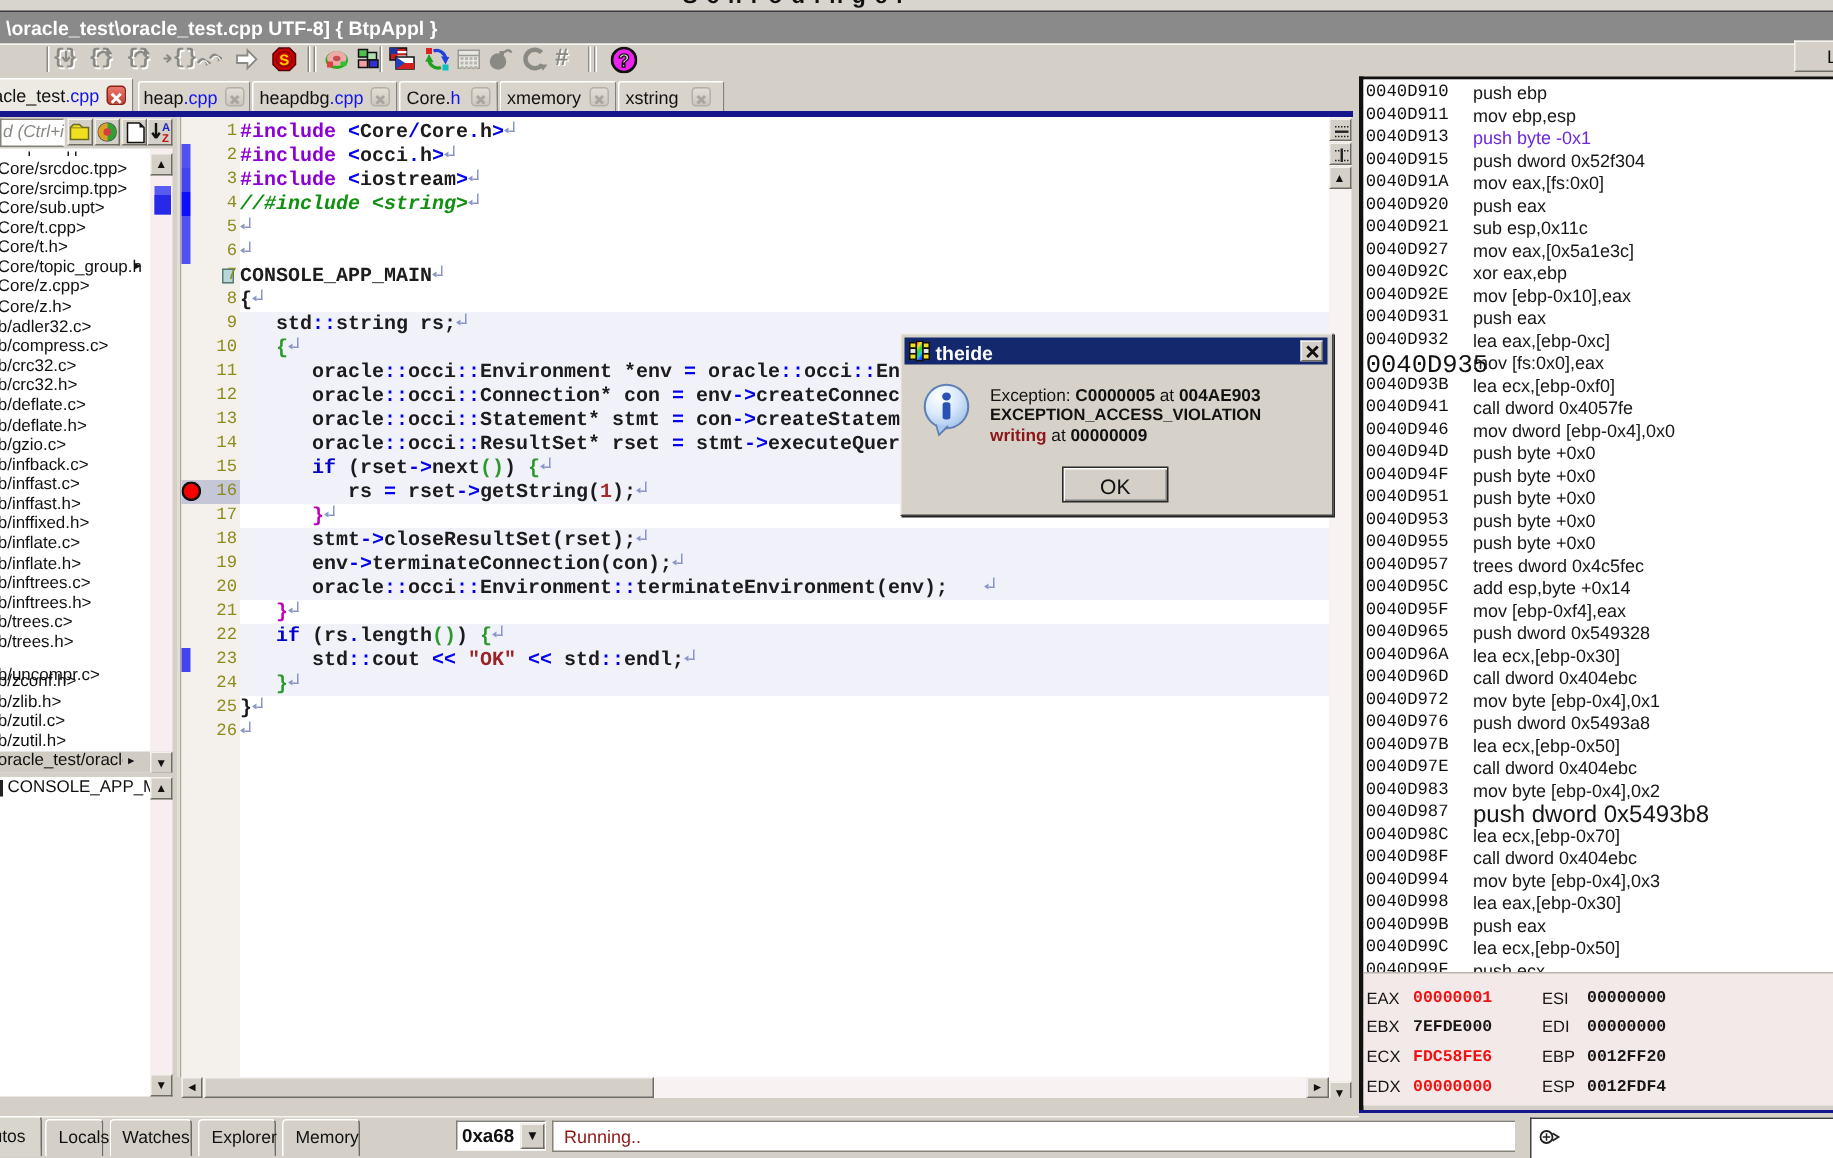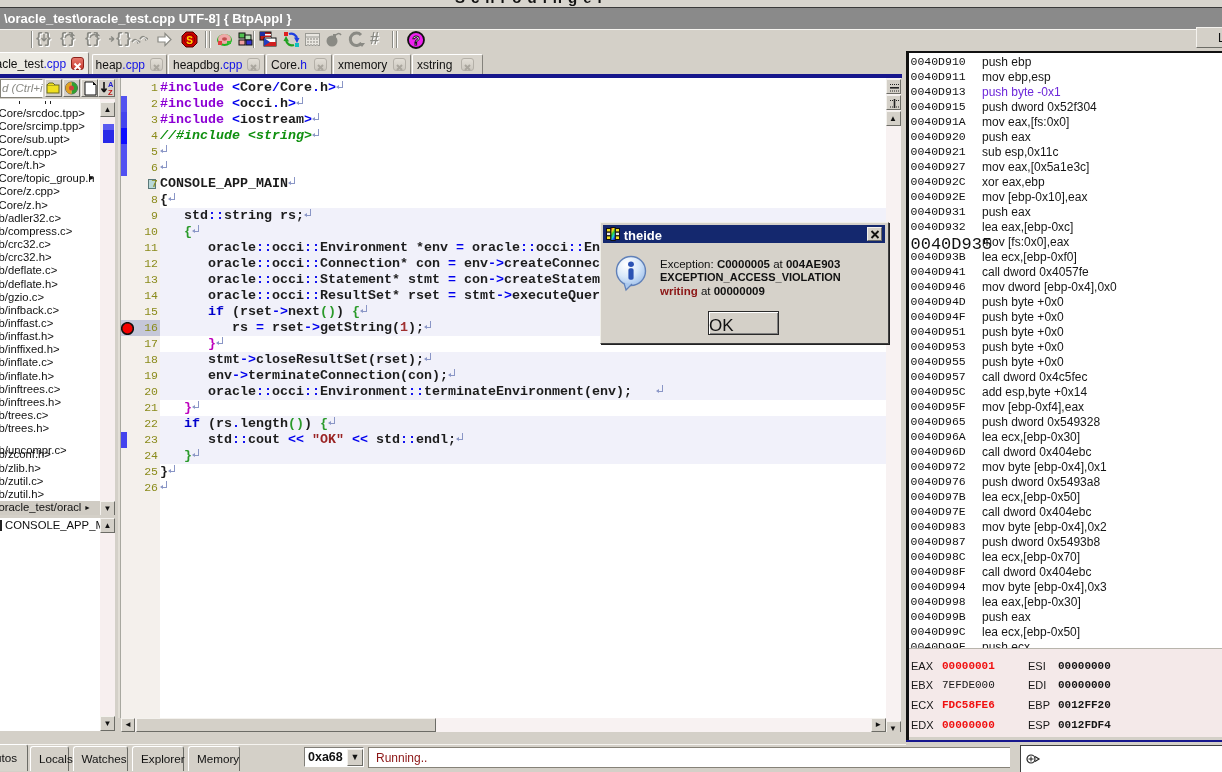--- a/index.html
+++ b/index.html
@@ -418,21 +418,21 @@
     <div class="abs" style="left:73.5px;top:242.4px;font-size:12px;color:#161616">push byte +0x0</div>
 <div class="abs mono" style="left:2px;top:257.4px;font-size:11.5px;color:#111">0040D94F</div>
     <div class="abs" style="left:73.5px;top:257.4px;font-size:12px;color:#161616">push byte +0x0</div>
 <div class="abs mono" style="left:2px;top:272.4px;font-size:11.5px;color:#111">0040D951</div>
     <div class="abs" style="left:73.5px;top:272.4px;font-size:12px;color:#161616">push byte +0x0</div>
 <div class="abs mono" style="left:2px;top:287.4px;font-size:11.5px;color:#111">0040D953</div>
     <div class="abs" style="left:73.5px;top:287.4px;font-size:12px;color:#161616">push byte +0x0</div>
 <div class="abs mono" style="left:2px;top:302.4px;font-size:11.5px;color:#111">0040D955</div>
     <div class="abs" style="left:73.5px;top:302.4px;font-size:12px;color:#161616">push byte +0x0</div>
 <div class="abs mono" style="left:2px;top:317.4px;font-size:11.5px;color:#111">0040D957</div>
-    <div class="abs" style="left:73.5px;top:317.4px;font-size:12px;color:#161616">call dword 0x4c5fec</div>
+    <div class="abs" style="left:73.5px;top:317.4px;font-size:12px;color:#161616">trees dword 0x4c5fec</div>
 <div class="abs mono" style="left:2px;top:332.4px;font-size:11.5px;color:#111">0040D95C</div>
     <div class="abs" style="left:73.5px;top:332.4px;font-size:12px;color:#161616">add esp,byte +0x14</div>
 <div class="abs mono" style="left:2px;top:347.4px;font-size:11.5px;color:#111">0040D95F</div>
     <div class="abs" style="left:73.5px;top:347.4px;font-size:12px;color:#161616">mov [ebp-0xf4],eax</div>
 <div class="abs mono" style="left:2px;top:362.4px;font-size:11.5px;color:#111">0040D965</div>
     <div class="abs" style="left:73.5px;top:362.4px;font-size:12px;color:#161616">push dword 0x549328</div>
 <div class="abs mono" style="left:2px;top:377.4px;font-size:11.5px;color:#111">0040D96A</div>
     <div class="abs" style="left:73.5px;top:377.4px;font-size:12px;color:#161616">lea ecx,[ebp-0x30]</div>
 <div class="abs mono" style="left:2px;top:392.4px;font-size:11.5px;color:#111">0040D96D</div>
     <div class="abs" style="left:73.5px;top:392.4px;font-size:12px;color:#161616">call dword 0x404ebc</div>
@@ -440,39 +440,39 @@
     <div class="abs" style="left:73.5px;top:407.4px;font-size:12px;color:#161616">mov byte [ebp-0x4],0x1</div>
 <div class="abs mono" style="left:2px;top:422.4px;font-size:11.5px;color:#111">0040D976</div>
     <div class="abs" style="left:73.5px;top:422.4px;font-size:12px;color:#161616">push dword 0x5493a8</div>
 <div class="abs mono" style="left:2px;top:437.4px;font-size:11.5px;color:#111">0040D97B</div>
     <div class="abs" style="left:73.5px;top:437.4px;font-size:12px;color:#161616">lea ecx,[ebp-0x50]</div>
 <div class="abs mono" style="left:2px;top:452.4px;font-size:11.5px;color:#111">0040D97E</div>
     <div class="abs" style="left:73.5px;top:452.4px;font-size:12px;color:#161616">call dword 0x404ebc</div>
 <div class="abs mono" style="left:2px;top:467.4px;font-size:11.5px;color:#111">0040D983</div>
     <div class="abs" style="left:73.5px;top:467.4px;font-size:12px;color:#161616">mov byte [ebp-0x4],0x2</div>
 <div class="abs mono" style="left:2px;top:482.4px;font-size:11.5px;color:#111">0040D987</div>
-    <div class="abs" style="left:73.5px;top:482.4px;font-size:12px;color:#161616">push dword 0x5493b8</div>
+    <div class="abs" style="left:73.5px;top:482.4px;font-size:16px;color:#161616">push dword 0x5493b8</div>
 <div class="abs mono" style="left:2px;top:497.4px;font-size:11.5px;color:#111">0040D98C</div>
     <div class="abs" style="left:73.5px;top:497.4px;font-size:12px;color:#161616">lea ecx,[ebp-0x70]</div>
 <div class="abs mono" style="left:2px;top:512.4px;font-size:11.5px;color:#111">0040D98F</div>
     <div class="abs" style="left:73.5px;top:512.4px;font-size:12px;color:#161616">call dword 0x404ebc</div>
 <div class="abs mono" style="left:2px;top:527.4px;font-size:11.5px;color:#111">0040D994</div>
     <div class="abs" style="left:73.5px;top:527.4px;font-size:12px;color:#161616">mov byte [ebp-0x4],0x3</div>
 <div class="abs mono" style="left:2px;top:542.4px;font-size:11.5px;color:#111">0040D998</div>
     <div class="abs" style="left:73.5px;top:542.4px;font-size:12px;color:#161616">lea eax,[ebp-0x30]</div>
 <div class="abs mono" style="left:2px;top:557.4px;font-size:11.5px;color:#111">0040D99B</div>
     <div class="abs" style="left:73.5px;top:557.4px;font-size:12px;color:#161616">push eax</div>
 <div class="abs mono" style="left:2px;top:572.4px;font-size:11.5px;color:#111">0040D99C</div>
     <div class="abs" style="left:73.5px;top:572.4px;font-size:12px;color:#161616">lea ecx,[ebp-0x50]</div>
 <div class="abs mono" style="left:2px;top:587.4px;font-size:11.5px;color:#111">0040D99F</div>
     <div class="abs" style="left:73.5px;top:587.4px;font-size:12px;color:#161616">push ecx</div>
 </div>
 <div class="abs" style="left:908.5px;top:647.5px;width:313.5px;height:89.5px;background:#f4e9e9;border-top:1.5px solid #b8b4ac"></div>
 <div class="abs" style="left:911px;top:659.5px;width:120px;height:14px;font-size:11px;color:#161616">EAX<span class="mono" style="position:absolute;left:31px;top:0;font-weight:bold;font-size:11px;color:#f01010">00000001</span></div>
-<div class="abs" style="left:911px;top:679.2px;width:120px;height:14px;font-size:11px;color:#161616">EBX<span class="mono" style="position:absolute;left:31px;top:0;font-weight:normal;font-size:11px;color:#161616">7EFDE000</span></div>
+<div class="abs" style="left:911px;top:679.2px;width:120px;height:14px;font-size:11px;color:#161616">EBX<span class="mono" style="position:absolute;left:31px;top:0;font-weight:bold;font-size:11px;color:#161616">7EFDE000</span></div>
 <div class="abs" style="left:911px;top:698.9px;width:120px;height:14px;font-size:11px;color:#161616">ECX<span class="mono" style="position:absolute;left:31px;top:0;font-weight:bold;font-size:11px;color:#f01010">FDC58FE6</span></div>
 <div class="abs" style="left:911px;top:718.6px;width:120px;height:14px;font-size:11px;color:#161616">EDX<span class="mono" style="position:absolute;left:31px;top:0;font-weight:bold;font-size:11px;color:#f01010">00000000</span></div>
 <div class="abs" style="left:1028px;top:659.5px;width:120px;height:14px;font-size:11px;color:#161616">ESI<span class="mono" style="position:absolute;left:30px;top:0;font-weight:bold;font-size:11px;color:#161616">00000000</span></div>
 <div class="abs" style="left:1028px;top:679.2px;width:120px;height:14px;font-size:11px;color:#161616">EDI<span class="mono" style="position:absolute;left:30px;top:0;font-weight:bold;font-size:11px;color:#161616">00000000</span></div>
 <div class="abs" style="left:1028px;top:698.9px;width:120px;height:14px;font-size:11px;color:#161616">EBP<span class="mono" style="position:absolute;left:30px;top:0;font-weight:bold;font-size:11px;color:#161616">0012FF20</span></div>
 <div class="abs" style="left:1028px;top:718.6px;width:120px;height:14px;font-size:11px;color:#161616">ESP<span class="mono" style="position:absolute;left:30px;top:0;font-weight:bold;font-size:11px;color:#161616">0012FDF4</span></div>
 <div class="abs" style="left:906px;top:739.5px;width:316px;height:2px;background:#16168c"></div>
 <div class="abs" style="left:1020px;top:744.5px;width:202px;height:28px;background:#fff;border-top:1.5px solid #404040;border-left:1.5px solid #404040"></div>
 <div class="abs" style="left:1026px;top:751px"><svg width="16" height="12">
       <circle cx="5" cy="6" r="4" fill="none" stroke="#222" stroke-width="1.2"></circle>
@@ -539,13 +539,13 @@
       </defs>
 <circle cx="17" cy="16" r="14.5" fill="url(#ig)" stroke="#6080b8" stroke-width="1.4"></circle>
 <path d="M10 28 l2 7 l6 -6" fill="#aac8ee" stroke="#6080b8" stroke-width="1.2"></path>
 <ellipse cx="17" cy="9.3" rx="2.9" ry="2.7" fill="#2a52b4"></ellipse>
 <rect x="14.4" y="13.2" width="5.2" height="11.5" rx="1.8" fill="#2a52b4"></rect>
 </svg></div>
 <div class="abs" style="left:660px;top:258px;width:226px;height:14px;font-size:11.5px;color:#111;white-space:nowrap">Exception: <b>C0000005</b> at <b>004AE903</b></div>
 <div class="abs" style="left:660px;top:271.3px;width:226px;height:14px;font-size:11px;color:#111;white-space:nowrap"><b>EXCEPTION_ACCESS_VIOLATION</b></div>
 <div class="abs" style="left:660px;top:284.6px;width:226px;height:14px;font-size:11.5px;color:#111;white-space:nowrap"><b style="color:#8c1616">writing</b> at <b>00000009</b></div>
 <div class="abs" style="left:708px;top:311px;width:71px;height:23.5px;background:#d4d0c8;border:1.2px solid #2a2a2a;box-shadow:inset 1px 1px 0 #fff,inset -1px -1px 0 #808080">
-    <div style="text-align:left;font-size:17px;color:#111;margin-top:4px">OK</div>
+    <div style="text-align:center;font-size:14px;color:#111;margin-top:4px">OK</div>
   </div>
 </body></html>

